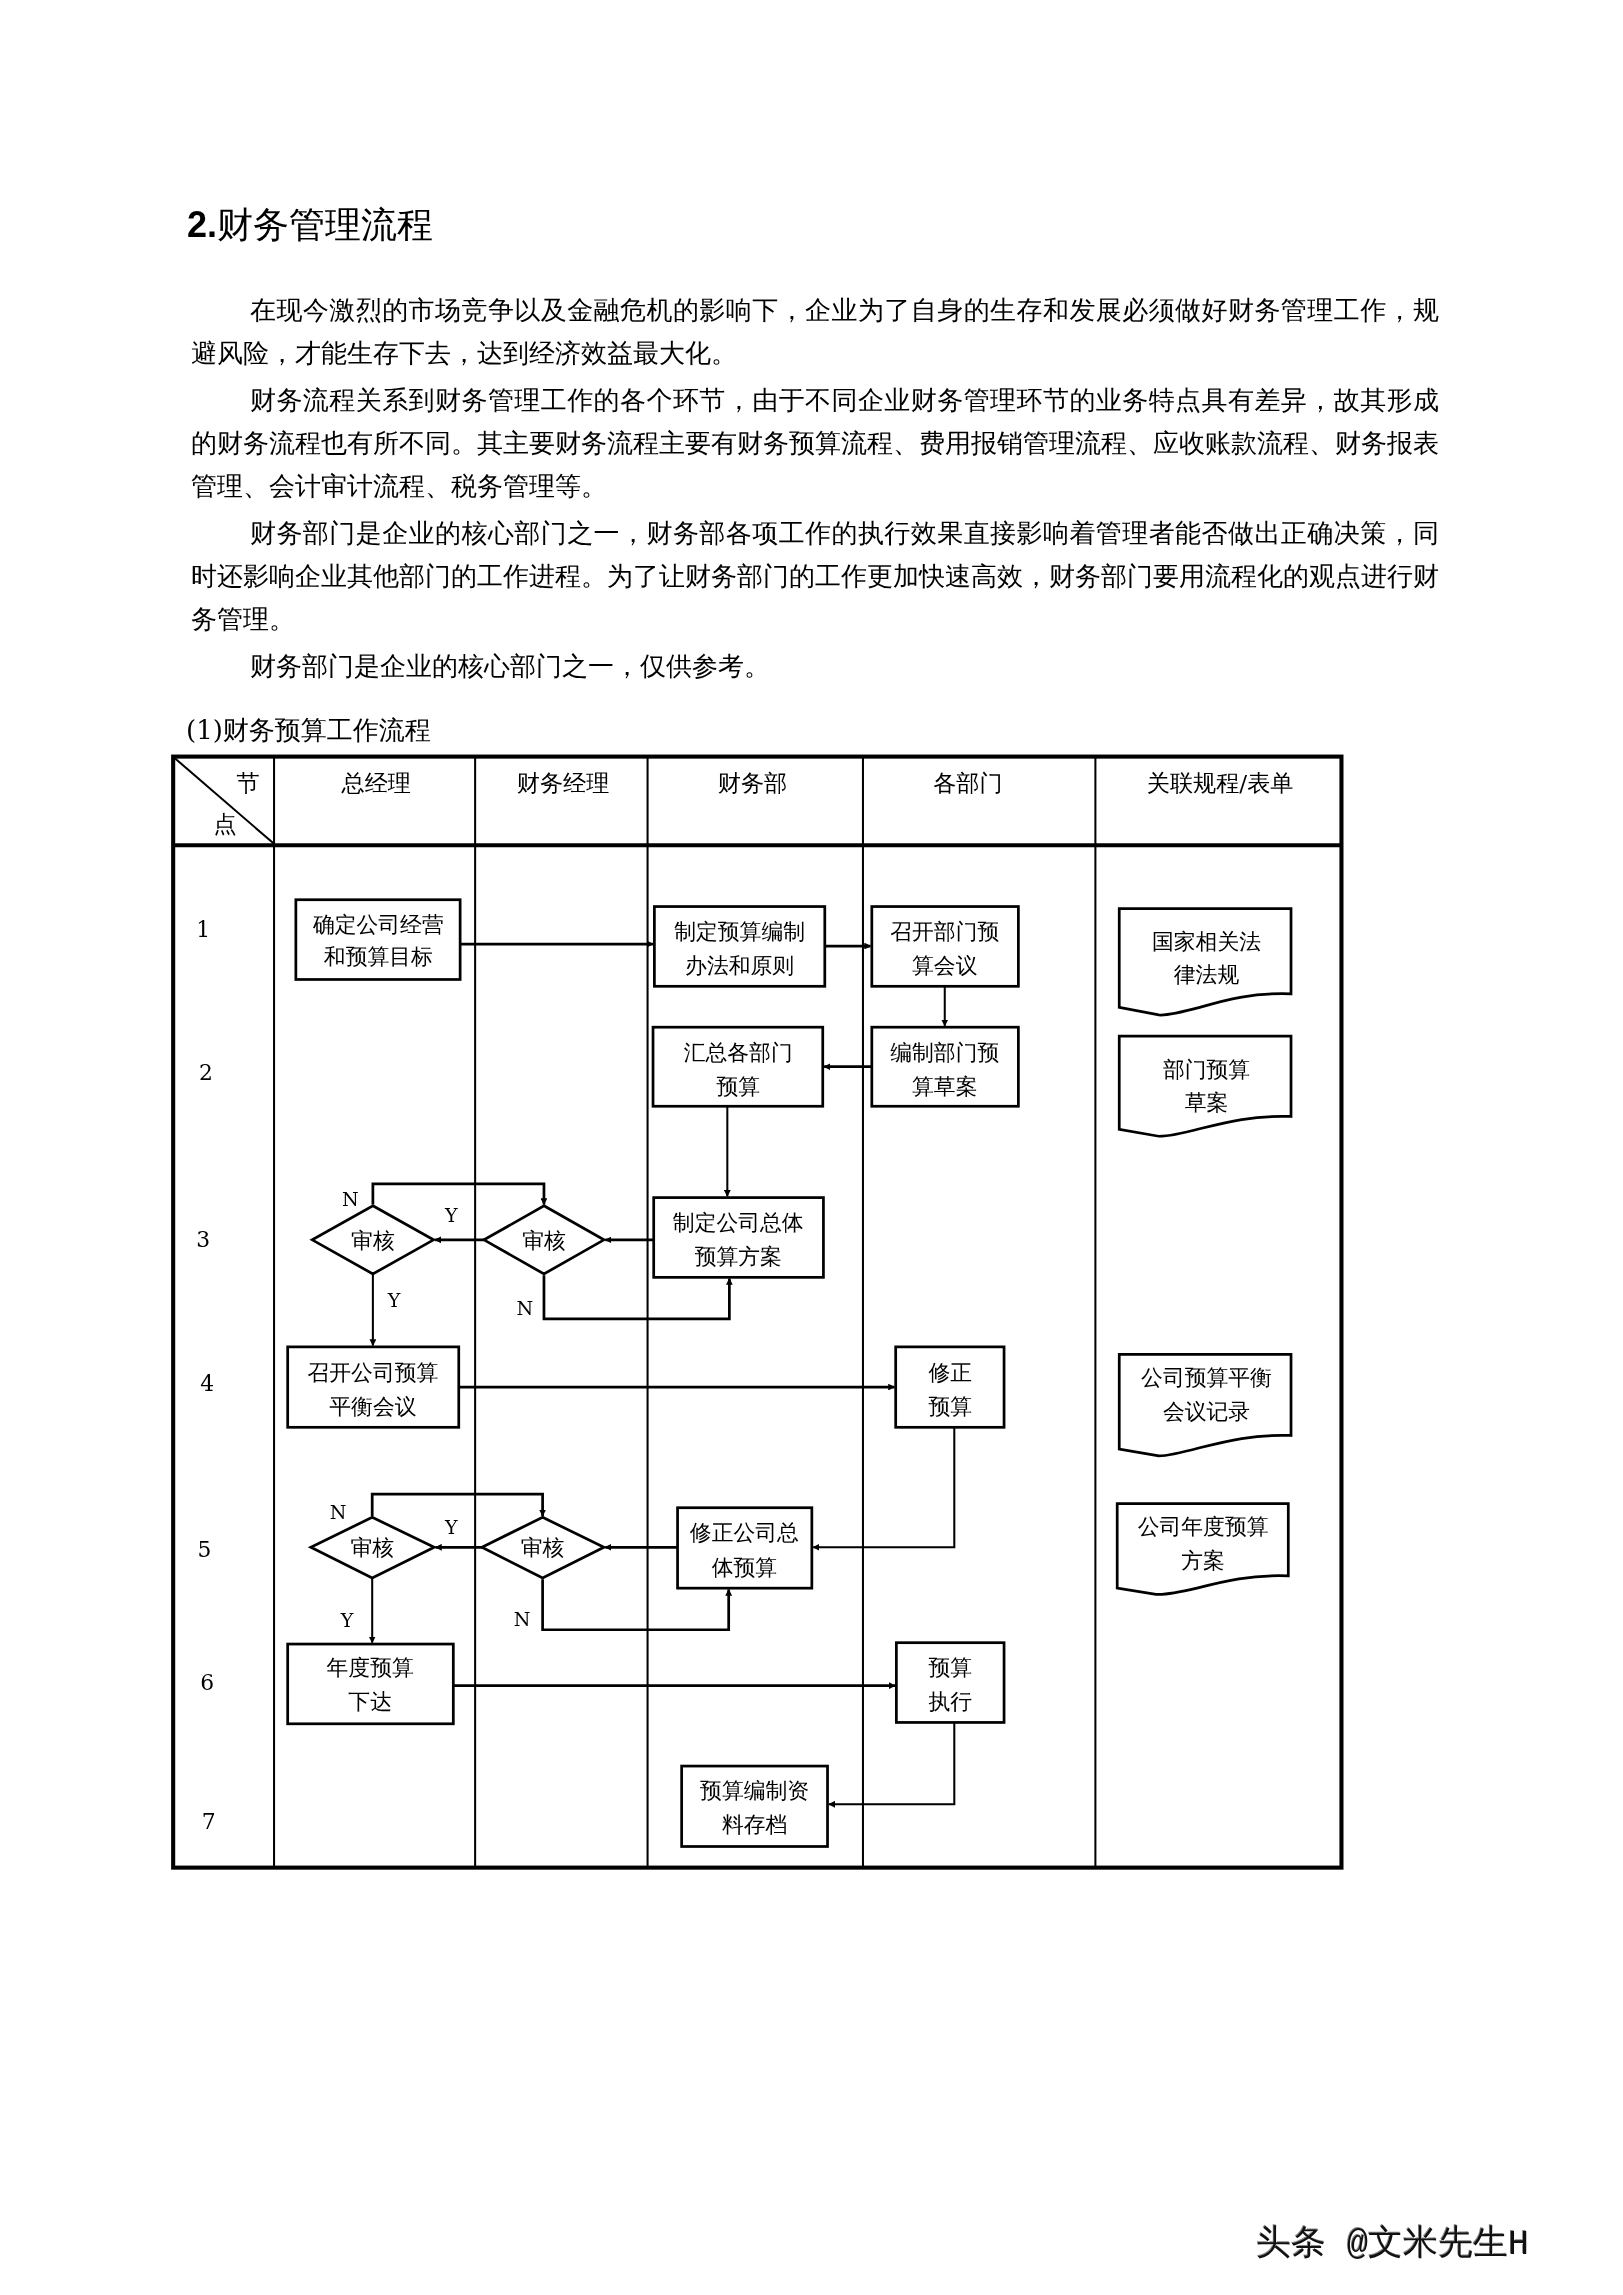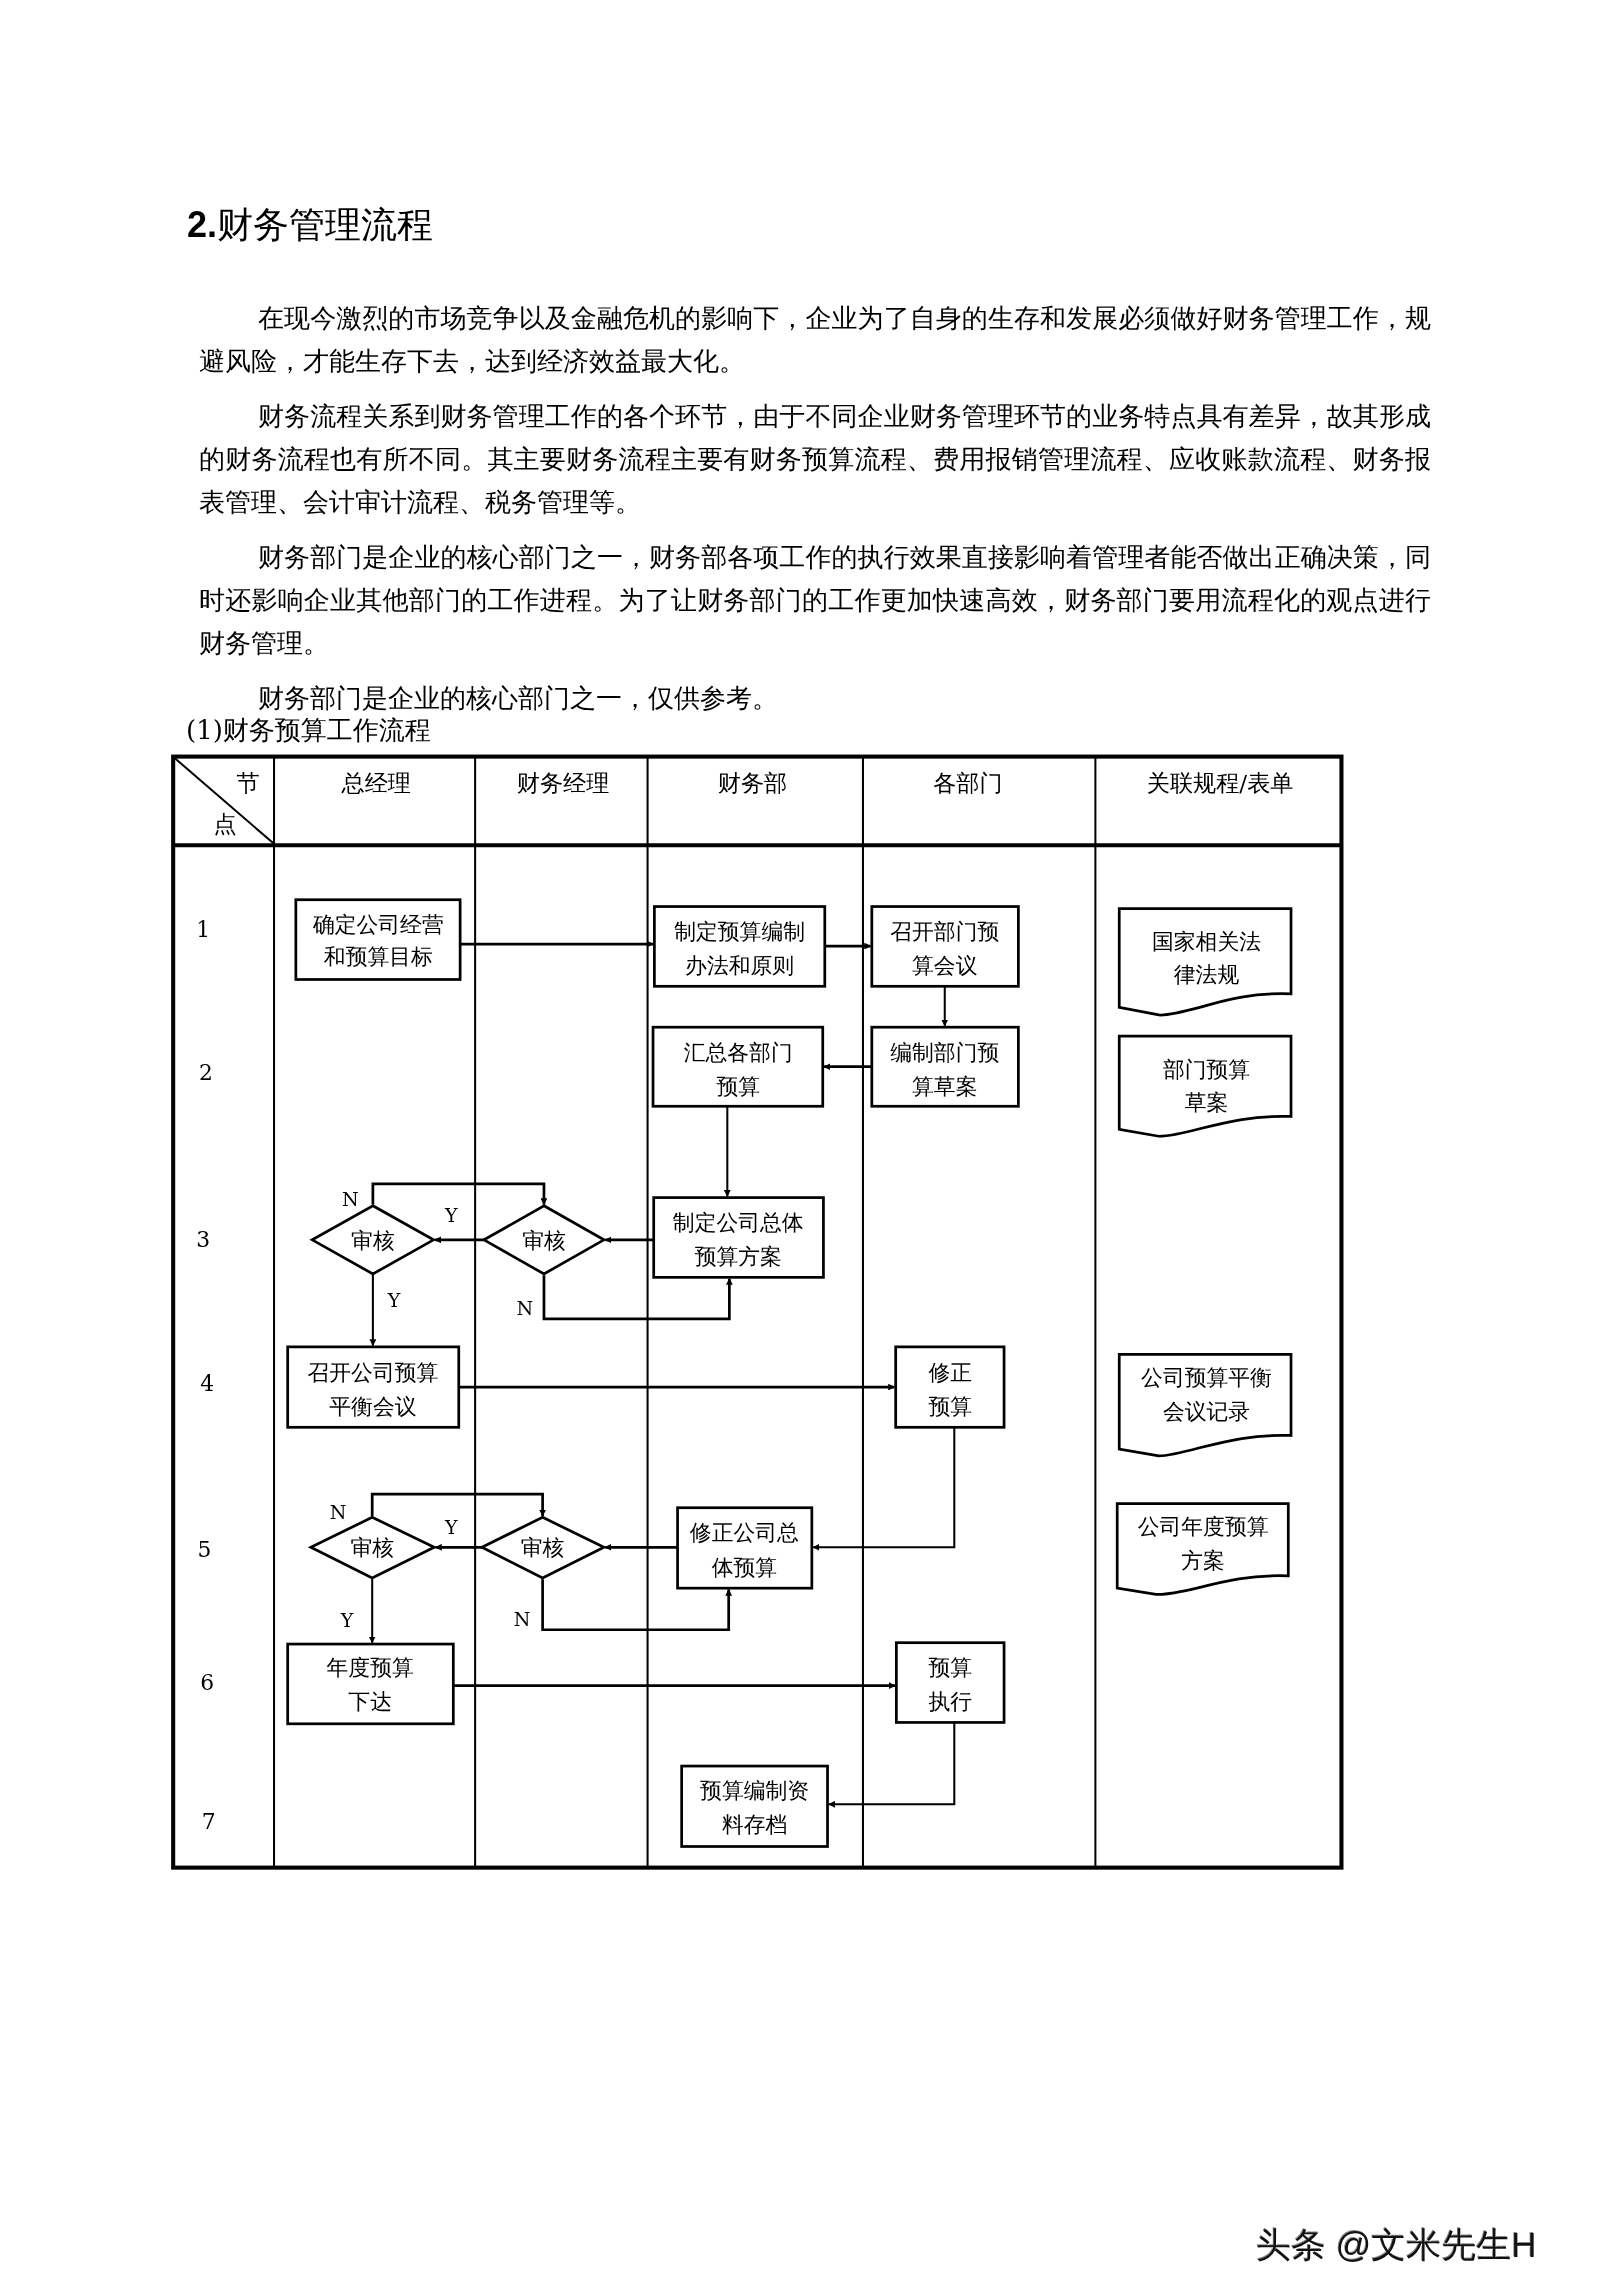--- a/index.html
+++ b/index.html
@@ -2,25 +2,25 @@
 <html style="font-size:11px"><head>
 <meta charset="utf-8">
 <style>
   html, body { margin:0; padding:0; background:#fff; }
   body { width:1623px; height:2295px; position:relative; overflow:hidden;
          font-family:"DejaVu Serif","Liberation Serif",serif; color:#000; }
   .title { position:absolute; left:187px; top:206px; font-size:36px; line-height:38px; }
   .title .num { font-family:"Liberation Sans",sans-serif; font-weight:bold; }
   .body { position:absolute; left:187px; top:285px; width:1256px; font-size:26px;
           line-height:43px; text-align:justify; }
-  .body p { margin:12px; text-indent:59px; }
+  .body p { margin:4px; text-indent:59px; }
   .subtitle { position:absolute; left:186px; top:713px; font-size:26px; line-height:34px; }
   svg.flow { position:absolute; left:0; top:0; }
   .flow text { font-family:"DejaVu Serif","Liberation Serif",serif; fill:#000; }
-  .watermark { position:absolute; left:1256px; top:2221px; font-family:Liberation Sans, sans-serif;
+  .watermark { position:absolute; left:1256px; top:2221px; font-family:Liberation Mono, monospace;
                font-size:35px; line-height:48px; color:#111;
                text-shadow: 0.7px 0.7px 0 #fff, -0.7px -0.7px 0 #888; }
 </style>
 </head>
 <body>
 
 <div class="title"><span class="num">2.</span><span>财务管理流程</span></div>
 
 <div class="body">
   <p>在现今激烈的市场竞争以及金融危机的影响下，企业为了自身的生存和发展必须做好财务管理工作，规避风险，才能生存下去，达到经济效益最大化。</p>

